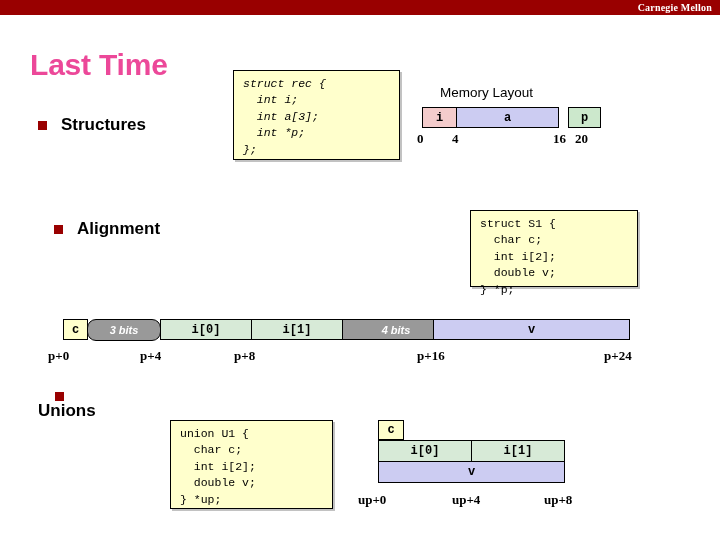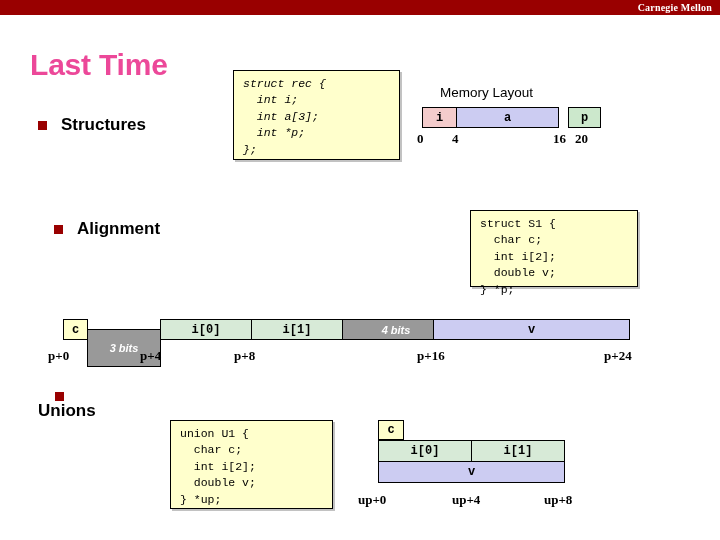--- a/index.html
+++ b/index.html
@@ -135,21 +135,21 @@
   #mem-rec-a { left: 456px; top: 107px; width: 103px; height: 21px; background: #ccccf2; }
   #mem-rec-p { left: 568px; top: 107px; width: 33px;  height: 21px; background: #cce8cc; }
 
   #mem-rec-off0  { left: 417px; top: 131px; }
   #mem-rec-off4  { left: 452px; top: 131px; }
   #mem-rec-off16 { left: 553px; top: 131px; }
   #mem-rec-off20 { left: 575px; top: 131px; }
 
   
   #align-c     { left: 63px;  top: 319px; width: 25px;  height: 21px; background: #ffffcc; }
-  #align-pad3  { left: 87px;  top: 329px; width: 74px;  height: 38px; background: #999999; }
+  #align-pad3  { left: 87px;  top: 319px; width: 74px;  height: 22px; background: #999999; border-radius: 9px; }
   #align-i0    { left: 160px; top: 319px; width: 92px;  height: 21px; background: #d7ead7; }
   #align-i1    { left: 251px; top: 319px; width: 92px;  height: 21px; background: #d7ead7; }
   #align-pad4  { left: 342px; top: 319px; width: 108px;  height: 21px; background: #999999; }
   #align-v     { left: 433px; top: 319px; width: 197px; height: 21px; background: #ccccf2; }
 
   #align-off0  { left: 48px;  top: 348px; }
   #align-off4  { left: 140px; top: 348px; }
   #align-off8  { left: 234px; top: 348px; }
   #align-off16 { left: 417px; top: 348px; }
   #align-off24 { left: 604px; top: 348px; }

